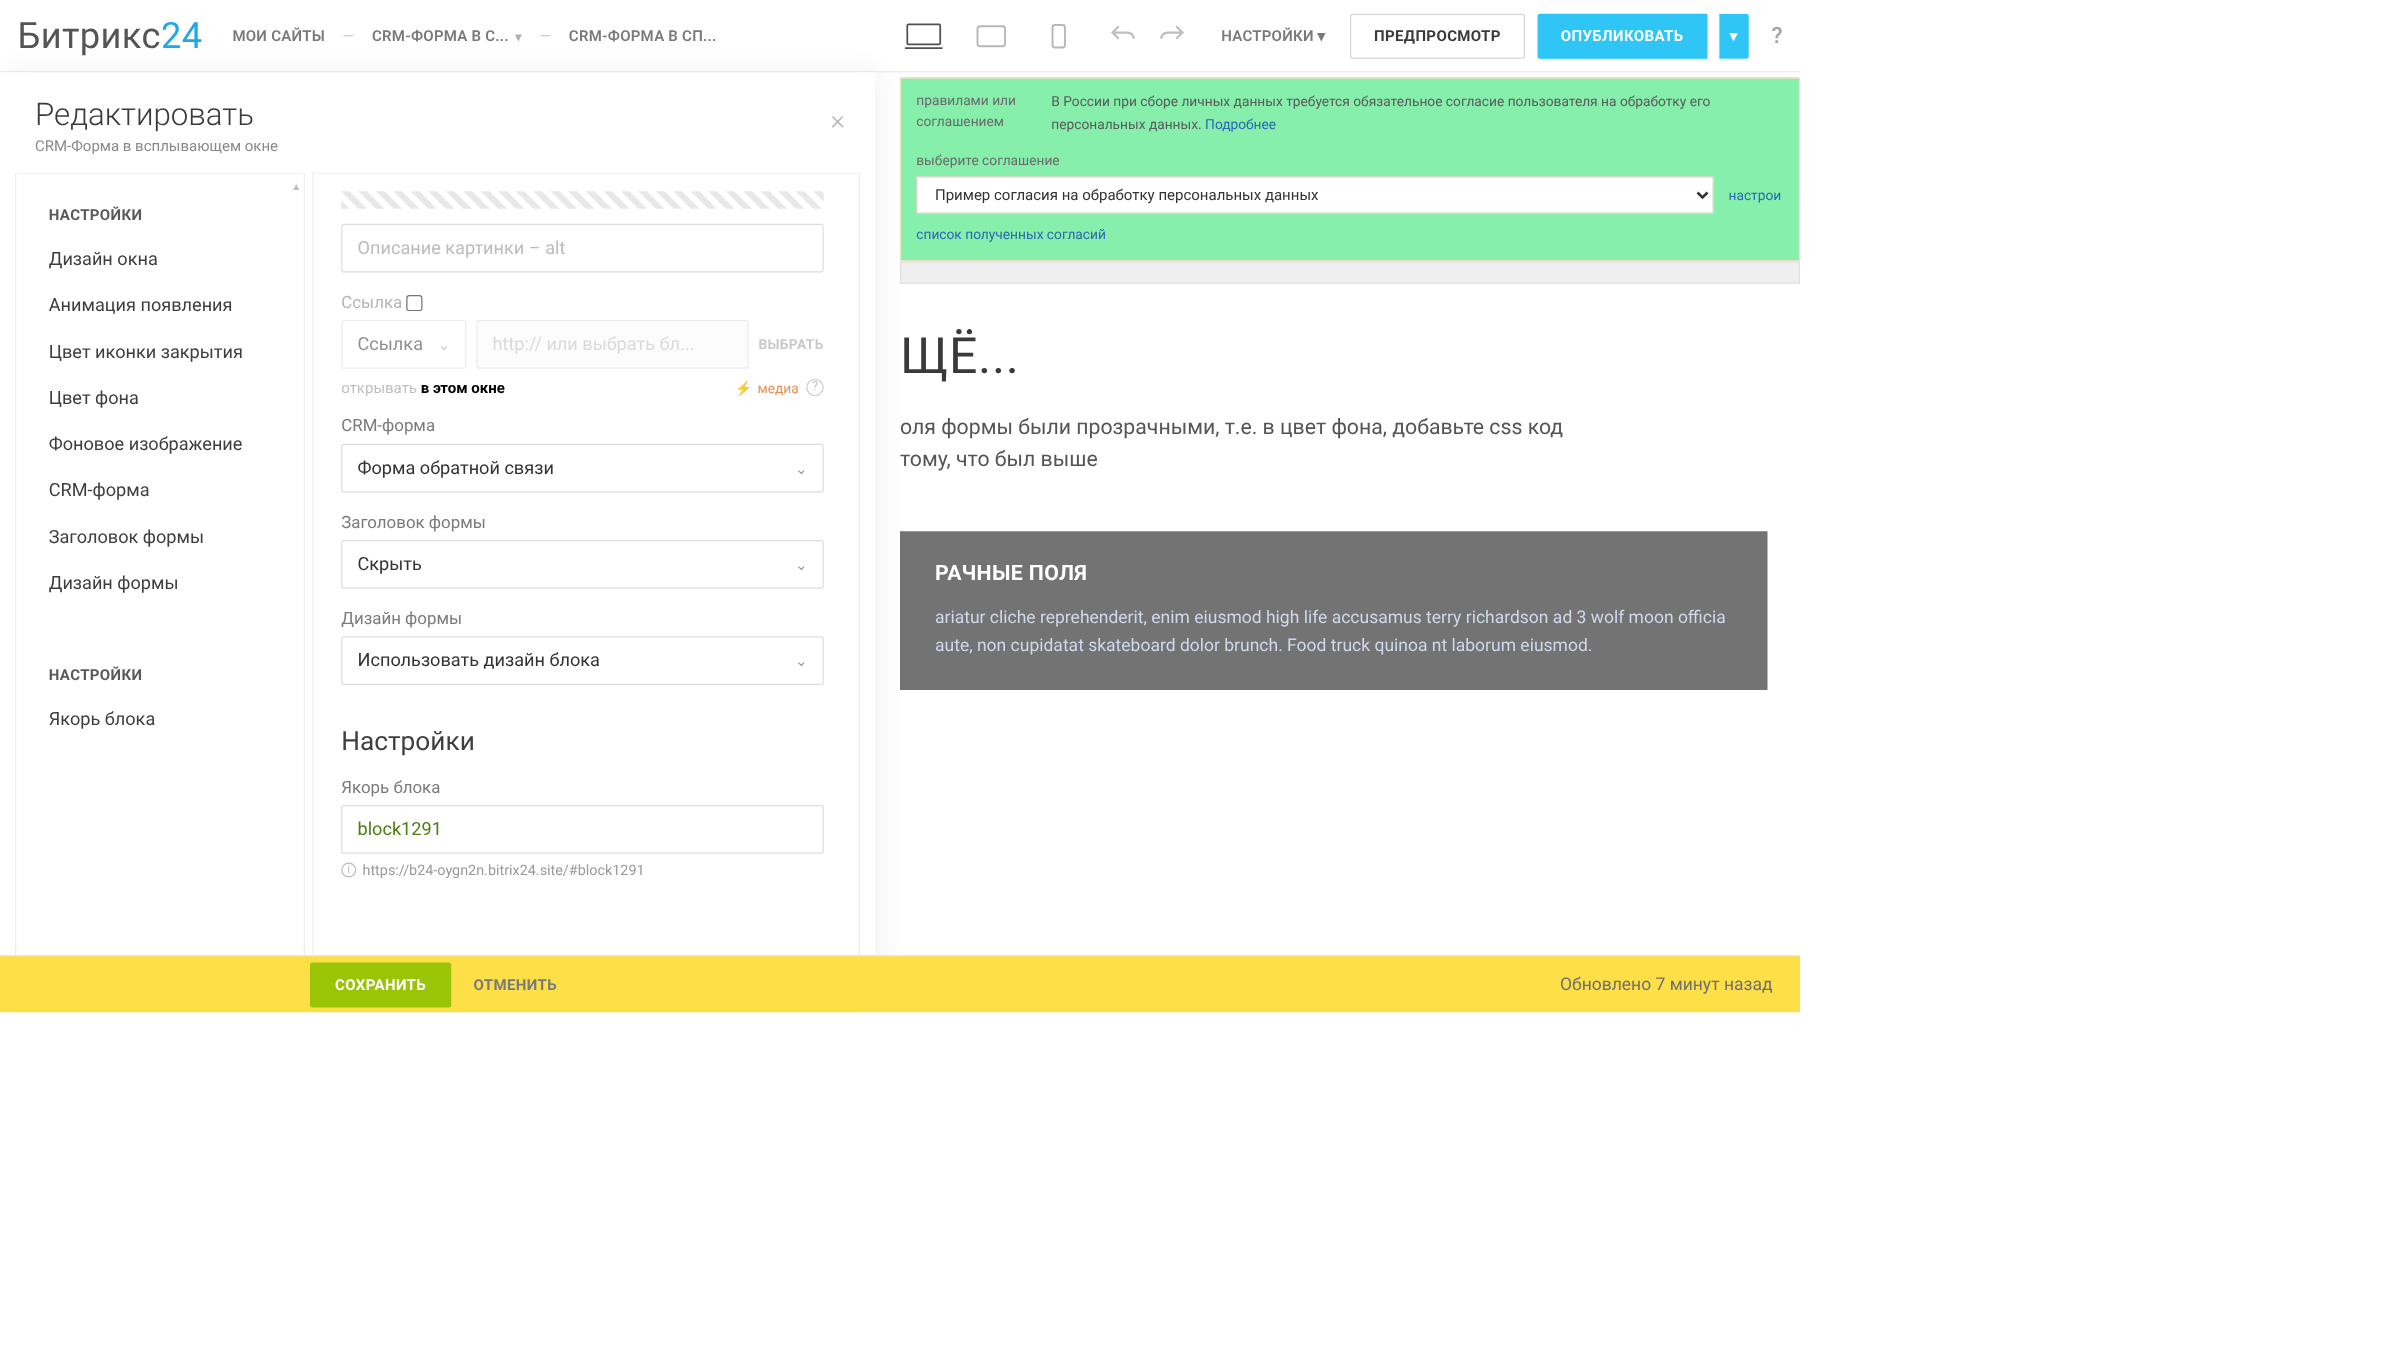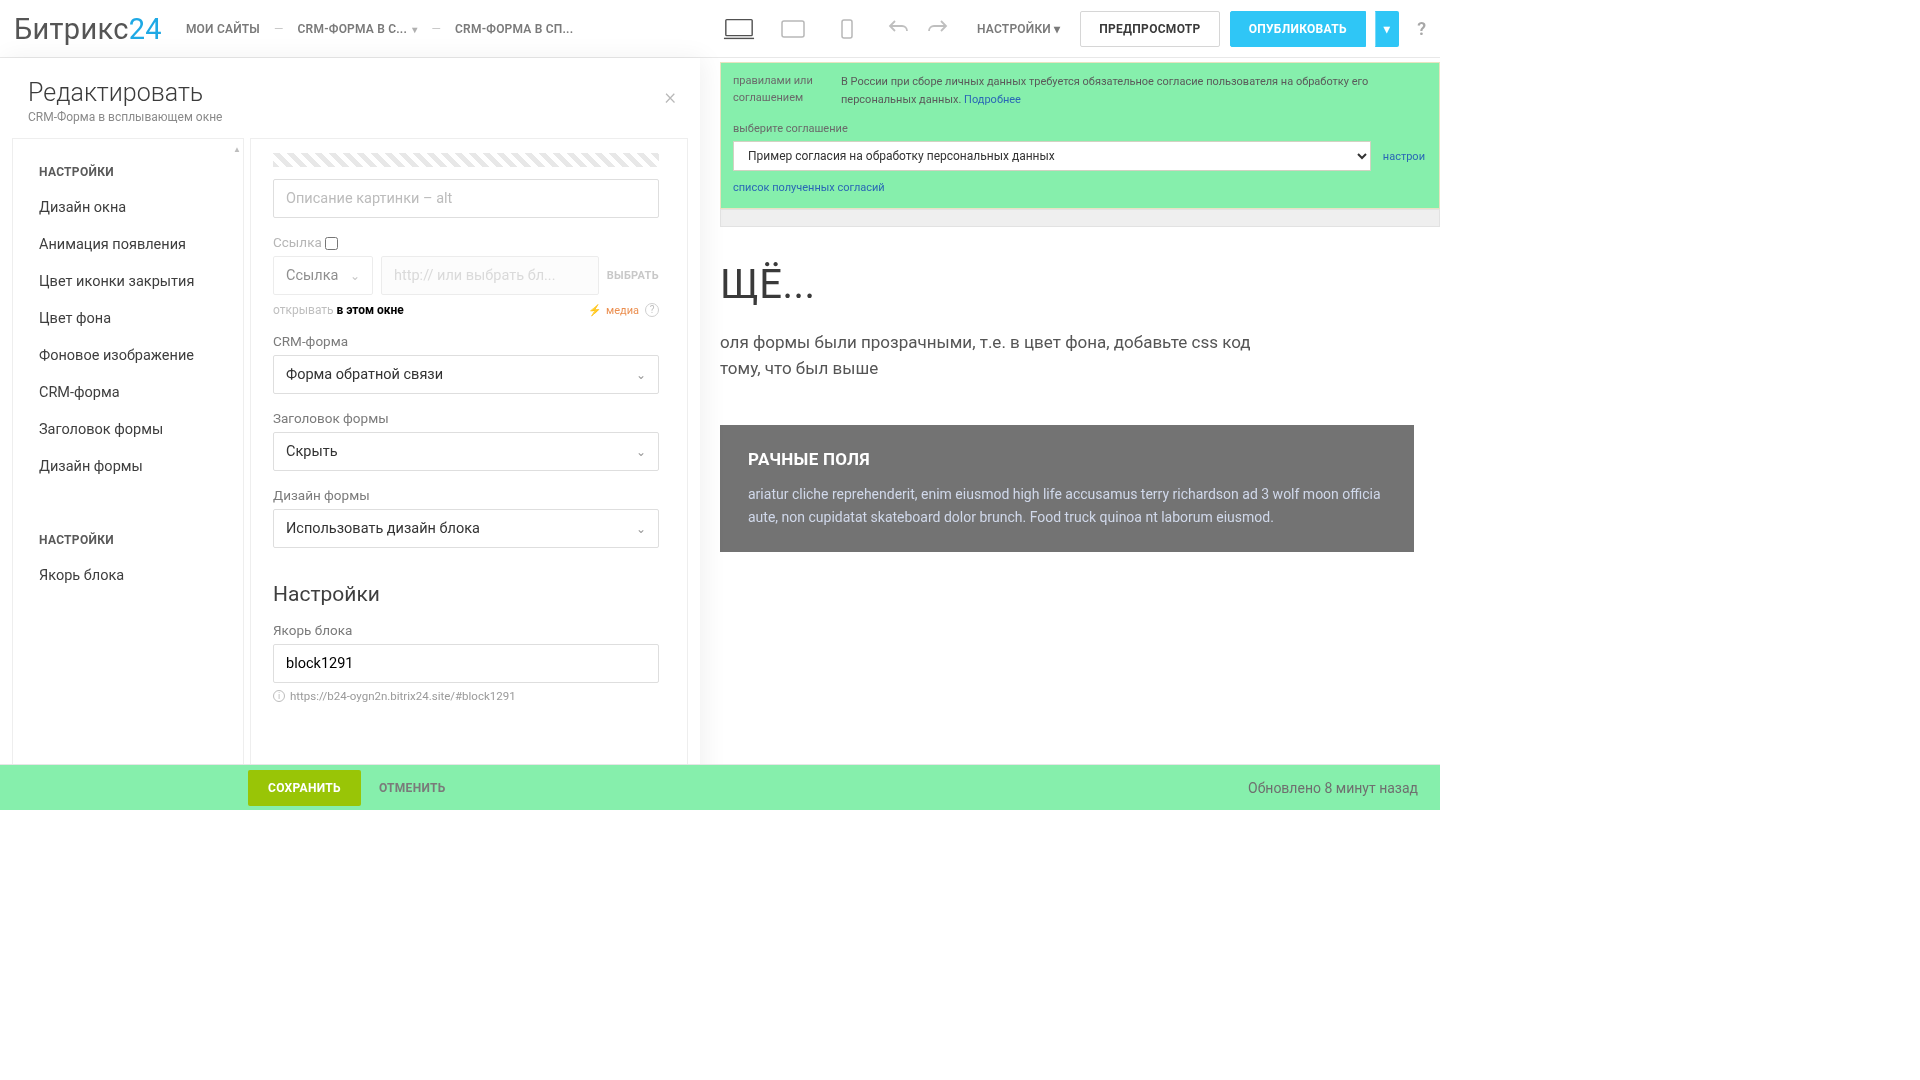--- a/index.html
+++ b/index.html
@@ -60,38 +60,38 @@
 .panel-body { flex: 1; display: flex; padding: 0 12px 0 12px; overflow: hidden; }
 .sidemenu { width: 232px; background: #fff; border: 1px solid #eee; margin-right: 6px; position: relative; overflow-y: auto; padding: 2px 2px 2px 0; }
 .sidemenu .scrollhint{ position:absolute; right:2px; top:6px; bottom:6px; width:8px; display:flex; flex-direction:column; justify-content:space-between; align-items:center;}
 .sidemenu .scrollhint span{ font-size:8px; color:#bdbdbd; }
 .sidemenu .sec-title { font-size: 12px; font-weight: 700; color: #5a5a5a; letter-spacing: 0.3px; padding: 24px 0 10px 26px; text-transform: uppercase; }
 .sidemenu .item { font-size: 14.5px; color: #3e3e3e; padding: 10px 0 10px 26px; cursor: pointer; }
 .form-col { flex: 1; background: #fff; border: 1px solid #eee; overflow-y: auto; padding: 14px 28px 20px 22px; position: relative; }
 .imgph { height: 14px; background-image: linear-gradient(45deg,#e8e8e8 25%,#fff 25%,#fff 50%,#e8e8e8 50%,#e8e8e8 75%,#fff 75%,#fff); background-size: 14px 14px; margin-bottom: 12px; }
 .field-label { font-size: 13.5px; color: #7b7b7b; margin-bottom: 6px; margin-top: 16px; }
 .field-label.disabled{ color:#b6b6b6; }
-.input { width: 100%; padding: 10px 12px; border: 1px solid #dedede; font-size: 14.5px; color: #000000; border-radius: 2px; }
+.input { width: 100%; padding: 10px 12px; border: 1px solid #dedede; font-size: 14.5px; color: #4d7c0f; border-radius: 2px; }
 .input::placeholder { color: #bcbcbc; }
 .input.disabled { background:#fafafa; color:#bfbfbf; }
 .select { width: 100%; padding: 10px 12px; border: 1px solid #dedede; font-size: 14.5px; color: #333; border-radius: 2px; background:#fff; appearance:none; position:relative; display:flex; align-items:center; justify-content:space-between; }
 .select .chev { color:#9a9a9a; font-size:12px; }
 .select.small{ width:100px; display:inline-flex; }
 .linkrow{ display:flex; align-items:center; gap:8px; opacity:0.55; }
 .linkrow .input{ flex:1; }
 .choose-link{ font-size:11px; font-weight:700; color:#9c9c9c; letter-spacing:0.3px; }
 .openin{ font-size:12px; color:#bfbfbf; margin-top:8px; display:flex; justify-content:space-between; align-items:center; }
 .openin .media{ color:#eb8f50; font-size:11px; display:flex; align-items:center; gap:4px; }
 .openin .q{ display:inline-block; width:14px; height:14px; border:1px solid #cfcfcf; border-radius:50%; color:#bfbfbf; font-size:10px; text-align:center; line-height:12px; }
 .sec-heading{ font-size:21px; color:#3f3f3f; font-weight:400; margin-top:34px; }
 .url-hint{ font-size:11.5px; color:#9a9a9a; margin-top:6px; display:flex; align-items:center; gap:5px; }
 .url-hint .iicon{ display:inline-block; width:12px; height:12px; border:1px solid #bcbcbc; border-radius:50%; font-size:9px; text-align:center; line-height:11px; color:#bcbcbc; }
 
 
-.bottombar { position: absolute; left: 0; right: 0; bottom: 0; height: 46px; border-top: 1px solid #e6e6e6; background: #86efac; display: flex; align-items: center; padding: 0 22px 0 248px; }
+.bottombar { position: absolute; left: 0; right: 0; bottom: 0; height: 46px; border-top: 1px solid #e6e6e6; background: #fde047; display: flex; align-items: center; padding: 0 22px 0 248px; }
 .bottombar .save { background: #99c506; color: #fff; border: none; padding: 11px 20px; font-size: 12px; font-weight: 700; letter-spacing: 0.3px; border-radius: 2px; text-transform: uppercase; }
 .bottombar .cancel { background: none; border: none; color: #7a7a7a; font-size: 12px; font-weight: 700; letter-spacing: 0.3px; margin-left: 18px; text-transform: uppercase; }
 .bottombar .updated { margin-left: auto; font-size: 14px; color: #6f6f6f; }
 
 
 .form-col::-webkit-scrollbar{ width:8px; }
 .form-col::-webkit-scrollbar-thumb{ background:#d8d8d8; border-radius:4px; }
 </style>
 </head>
 <body>
@@ -254,15 +254,15 @@
             <span class="iicon">i</span>
             <span>https://b24-oygn2n.bitrix24.site/#block1291</span>
           </div>
       </div>
     </div>
   </div>
 
   <div class="bottombar">
     <button class="save">СОХРАНИТЬ</button>
     <button class="cancel">ОТМЕНИТЬ</button>
-    <span class="updated">Обновлено 8 минут назад</span>
+    <span class="updated">Обновлено 7 минут назад</span>
   </div>
 </div>
 
 </body></html>

